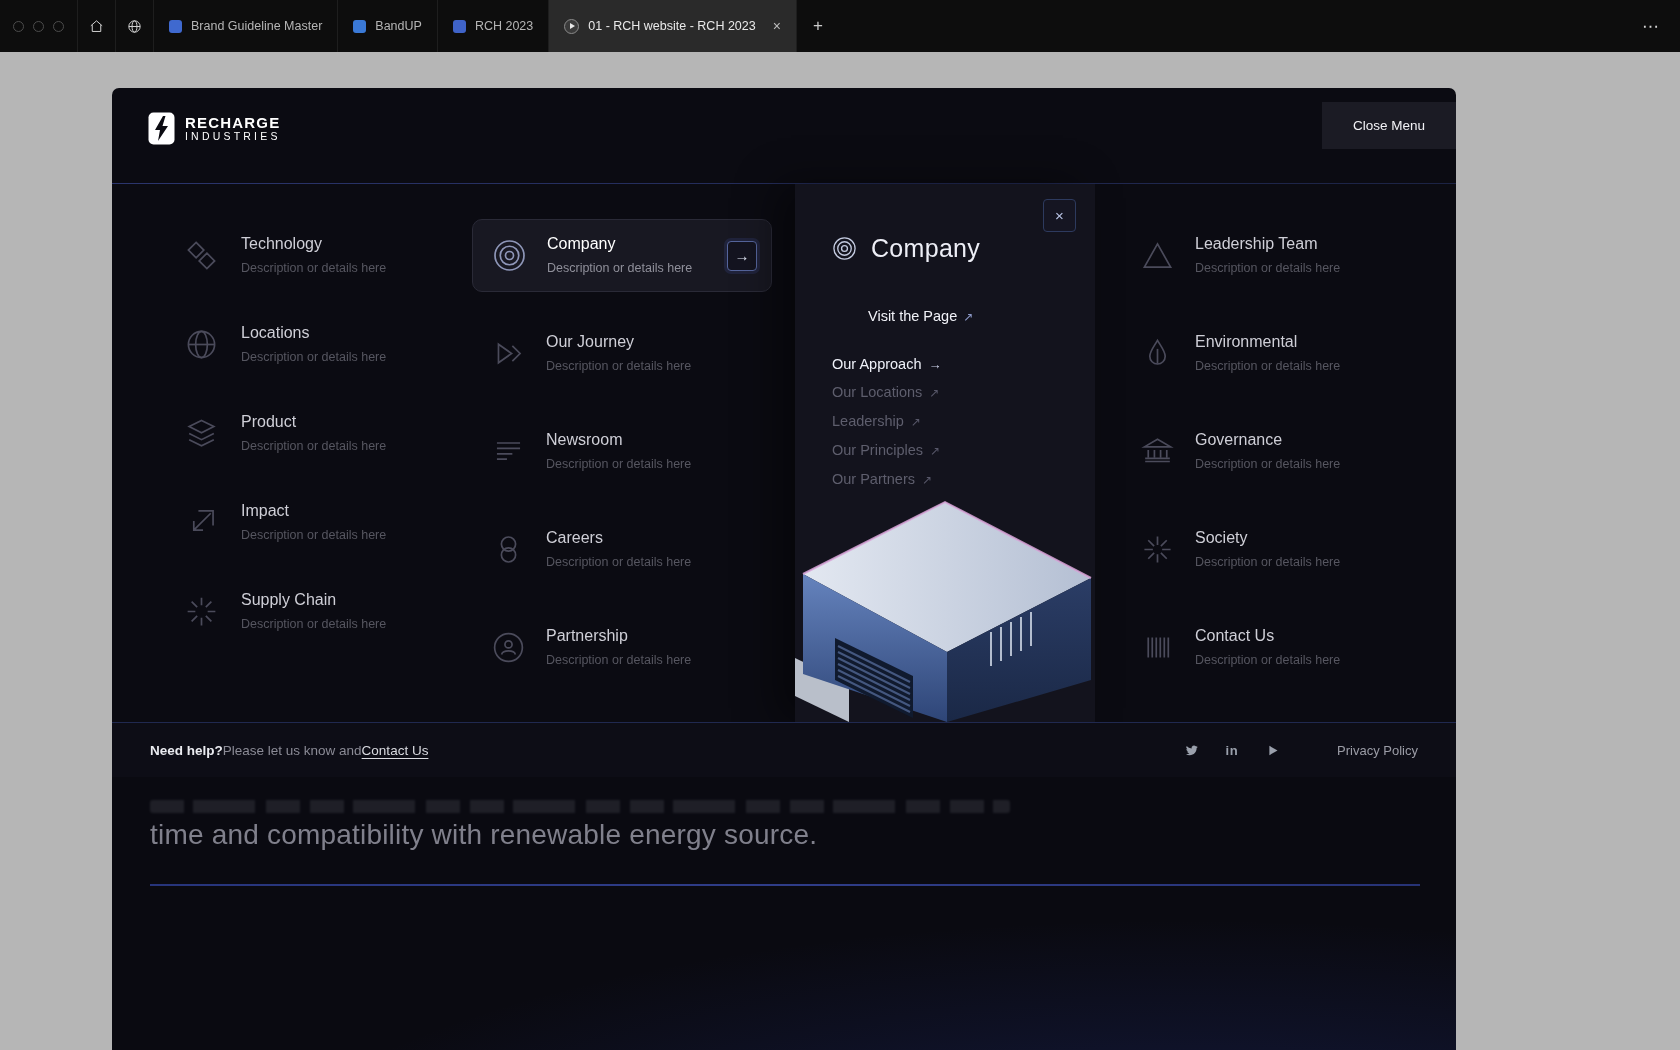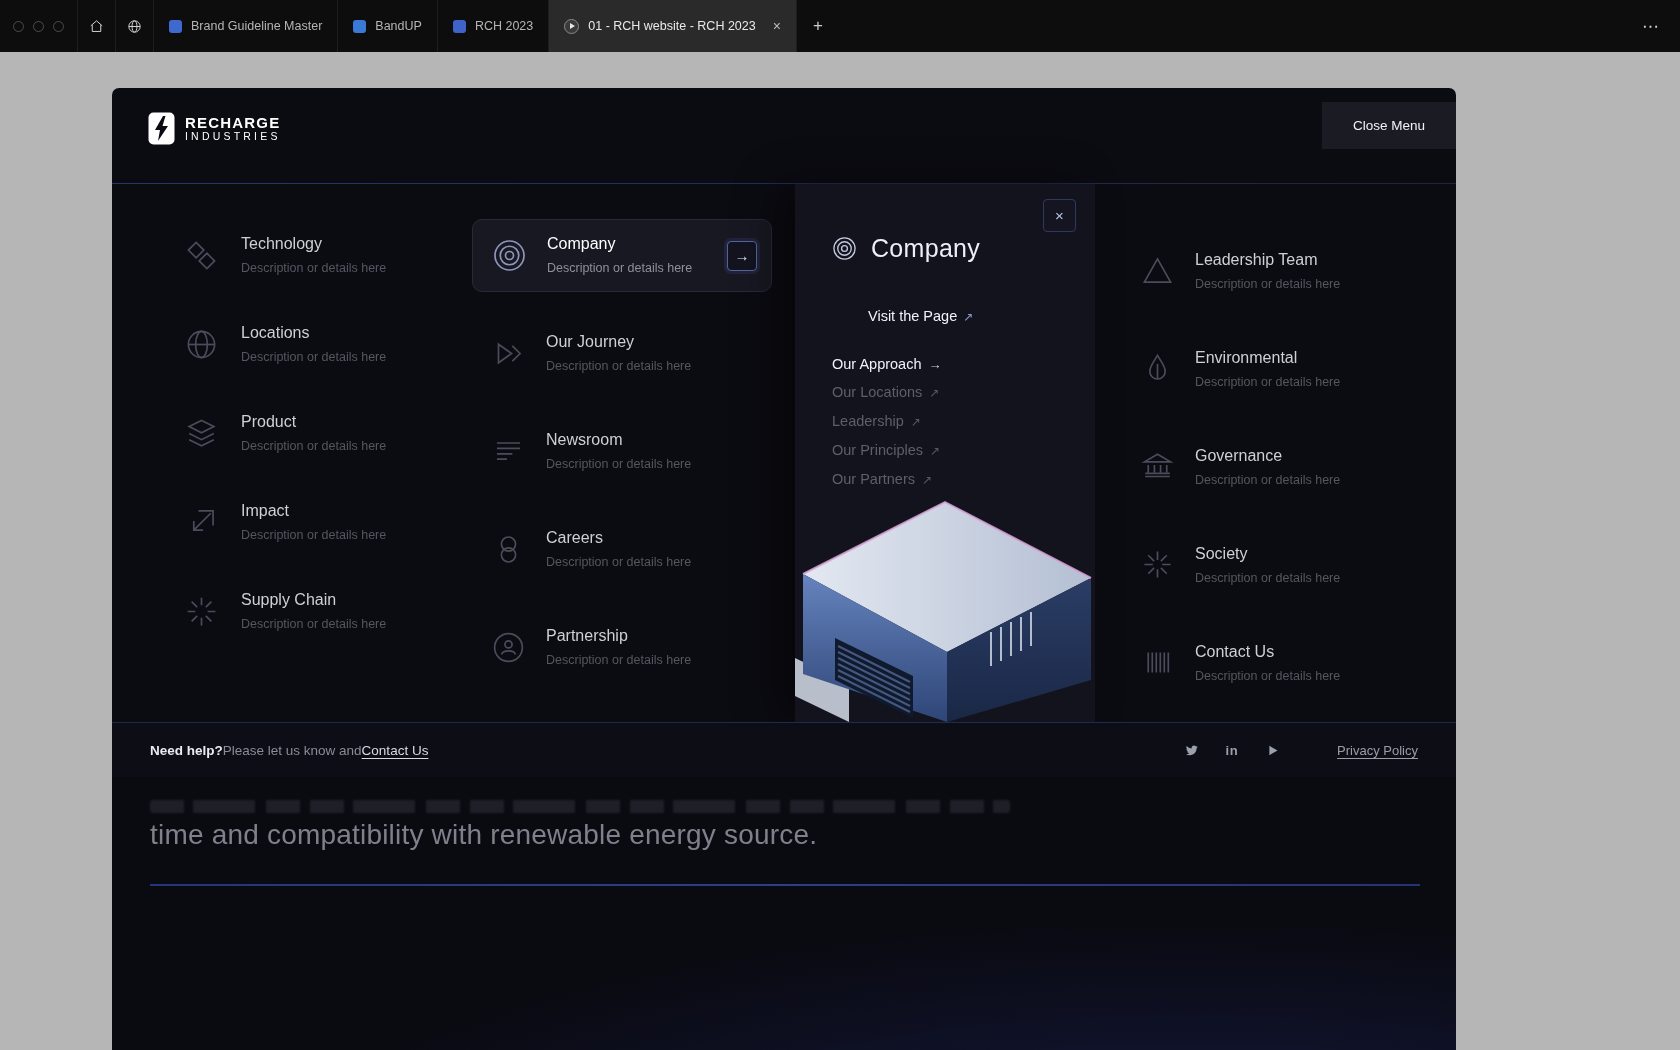--- a/index.html
+++ b/index.html
@@ -62,21 +62,21 @@
     background:linear-gradient(90deg,#2b356d,#222a55 60%,#1c2344); }
 
   
   .menu-area{ position:absolute; top:96px; left:0; right:0; height:538px; }
   .col{ position:absolute; top:35px; display:flex; flex-direction:column; gap:25px; }
   .col-1{ left:67px;  width:300px;gap:16px; }
   .col-2{ left:360px; width:300px; }
   .col-3{ left:1023px; width:305px; }
   .tile{ height:73px; display:flex; align-items:center; gap:18px; border-radius:10px; }
   .col-2 .tile{ padding:0 14px; gap:16px; }
-  .col-3 .tile{ gap:16px;align-items:flex-end; }
+  .col-3 .tile{ gap:16px; }
   .ticon{ width:44px; height:44px; flex:none; display:flex; align-items:center; justify-content:center; color:#4b4b5b; }
   .ticon svg{ width:37px; height:37px; fill:none; stroke:currentColor; stroke-width:1.1; }
   .tile-title{ font-size:16px; color:#cfcfd7; margin-bottom:5px; }
   .tile-desc{ font-size:12.5px; color:#565660; }
   .tile.highlight{ background:#18ete; background:#181822; border:1px solid #2a2a37; }
   .tile.highlight .ticon{ color:#8e96b8; }
   .tile.highlight .tile-title{ color:#ffffff; }
   .tile.highlight .tile-desc{ color:#8f8f9a; }
   .arrow-btn{
     margin-left:auto; width:30px; height:30px; flex:none;
@@ -113,21 +113,21 @@
     position:absolute; top:634px; left:0; right:0; height:55px;
     border-top:1px solid #202950; background:#0d0d16;
     display:flex; align-items:center; padding:0 38px; font-size:13.5px;
   }
   .help-bold{ color:#eaebf0; font-weight:bold; }
   .help-rest{ color:#8b8b96; }
   .contact-link{ color:#d9dae0; text-decoration:underline; text-underline-offset:3px; }
   .social{ margin-left:auto; display:flex; gap:27px; color:#9aa0ac; }
   .social svg{ width:15px; height:15px; fill:#9aa0ac; }
   .linkedin-glyph{ font-weight:bold; font-size:13px; letter-spacing:.5px; }
-  .privacy{ color:#9b9ca6; text-decoration:underline; text-underline-offset:3px; margin-left:30px; font-size:13px; }
+  .privacy{ color:#9b9ca6; text-underline-offset:3px; margin-left:30px; font-size:13px; }
 
   
   .hero{
     position:absolute; top:689px; left:0; right:0; bottom:0; overflow:hidden;
     background:
       radial-gradient(130% 170% at 80% 140%, rgba(47,70,190,0.30), rgba(0,0,0,0) 55%),
       #0a0a11;
   }
   .hero-remnant{
     position:absolute; top:23px; left:38px; width:860px; height:13px; opacity:.45;

